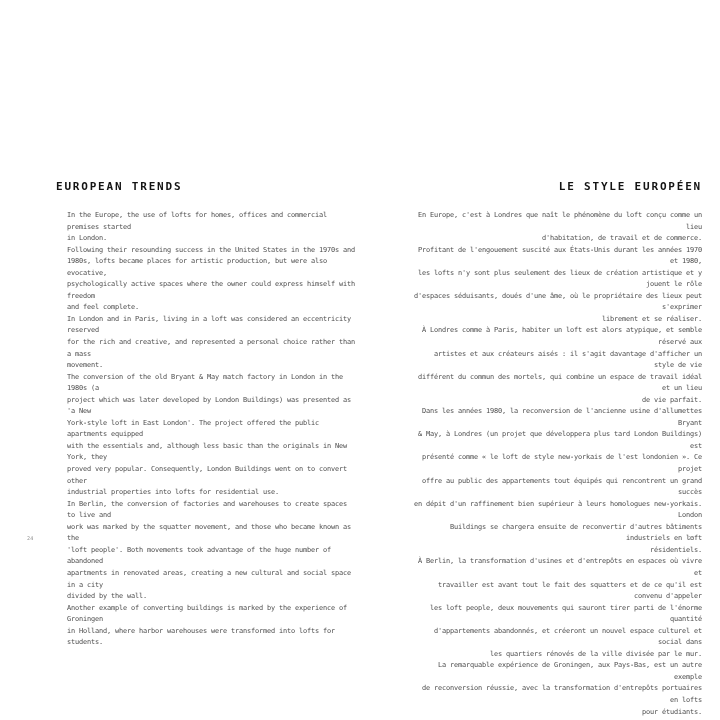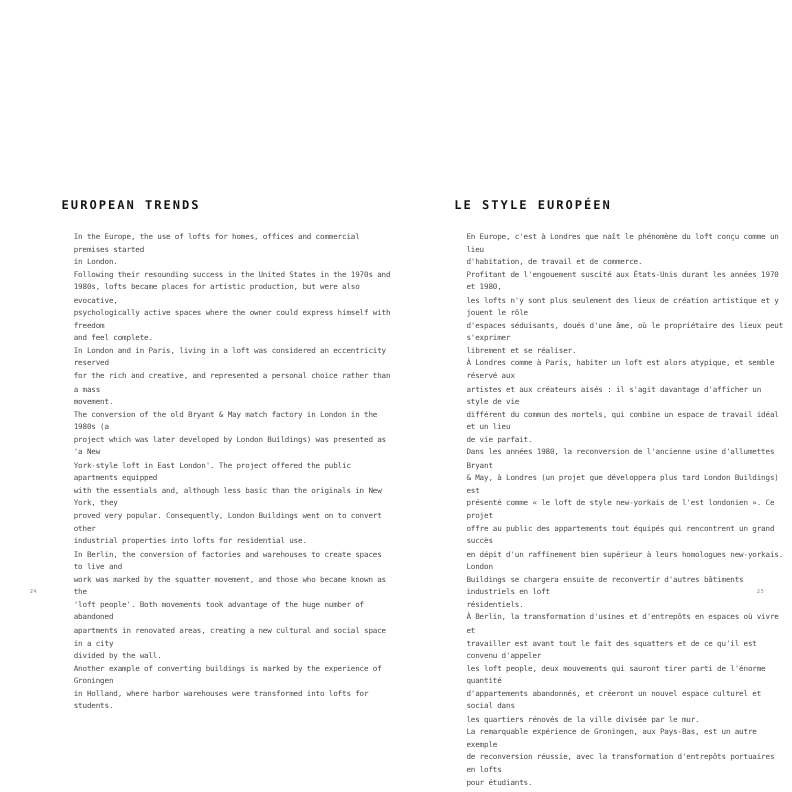--- a/index.html
+++ b/index.html
@@ -14,21 +14,21 @@
     background: #ffffff;
     overflow: hidden;
     font-family: "DejaVu Sans Mono", "Liberation Mono", monospace;
   }
   .page-column {
     position: absolute;
     top: 180px;
     width: 330px;
   }
   .page-column.left  { left: 28px; }
-  .page-column.right { left: 385px; }
+  .page-column.right { left: 372px; text-align: right; }
   .section-heading {
     font-family: "DejaVu Sans Mono", "Liberation Mono", monospace;
     font-size: 11px;
     font-weight: bold;
     letter-spacing: 1.8px;
     color: #141414;
     text-transform: uppercase;
     white-space: nowrap;
     margin: 0 0 0 0;
     padding-left: 28px;

